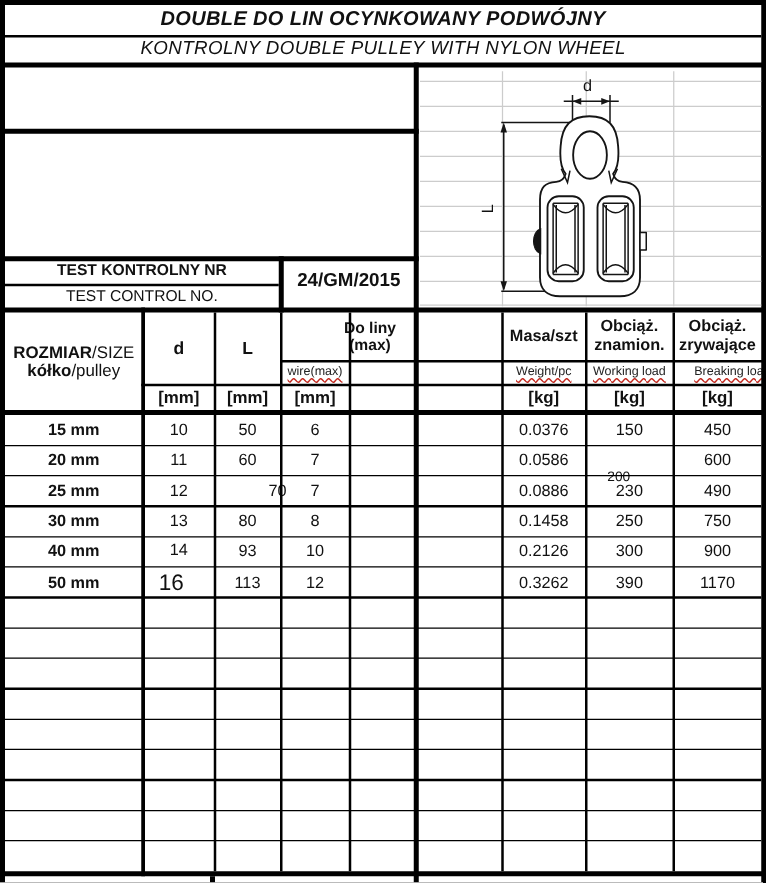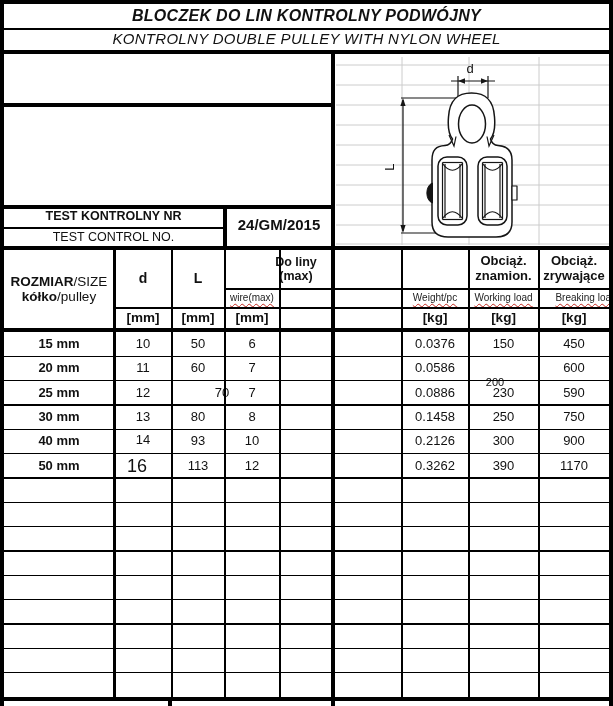--- a/index.html
+++ b/index.html
@@ -19,21 +19,21 @@
        text-decoration-color:#c2281e;text-decoration-thickness:1px;
        text-underline-offset:2px;}
   .col{flex-direction:column;}
   svg text{font-family:"Liberation Sans","DejaVu Sans",sans-serif;}
 </style>
 </head>
 <body>
 
 <div class="sheet">
 
-  <div class="c b it" style="left:4px;top:4px;width:605px;height:24px;font-size:16px;letter-spacing:.3px;">BLOCZEK DO LIN  KONTROLNY PODWÓJNY</div>
+  <div class="c b it" style="left:4px;top:4px;width:605px;height:24px;font-size:16px;letter-spacing:.3px;">DOUBLE DO LIN  OCYNKOWANY PODWÓJNY</div>
   <div class="c it" style="left:4px;top:28px;width:605px;height:22px;font-size:15px;letter-spacing:.3px;">KONTROLNY DOUBLE PULLEY WITH NYLON WHEEL</div>
 
   <div style="position:absolute;left:4px;top:54px;width:327px;height:49px;"></div>
   <div style="position:absolute;left:4px;top:107px;width:327px;height:98px;"></div>
 
   <div class="c b" style="left:4px;top:205px;width:219px;height:22px;font-size:12.5px;">TEST KONTROLNY NR</div>
   <div class="c" style="left:4px;top:227px;width:219px;height:19px;font-size:12.5px;">TEST CONTROL NO.</div>
   <div class="c b" style="left:227px;top:205px;width:104px;height:41px;font-size:15px;">24/GM/2015</div>
 
   <div class="c col" style="left:4px;top:250px;width:110px;height:78px;font-size:13.5px;">
@@ -42,20 +42,21 @@
   </div>
   <div class="c b" style="left:114px;top:250px;width:58px;height:57px;font-size:14px;">d</div>
   <div class="c b" style="left:171px;top:250px;width:54px;height:57px;font-size:14px;">L</div>
   <div class="c b pre" style="left:224px;top:250px;width:56px;height:38px;font-size:12.5px;padding-left:44px;">Do liny
 (max)</div>
   <div class="c sub" style="left:224px;top:288px;width:56px;height:19px;">wire(max)</div>
   <div class="c b" style="left:114px;top:307px;width:58px;height:21px;font-size:13.5px;">[mm]</div>
   <div class="c b" style="left:171px;top:307px;width:54px;height:21px;font-size:13.5px;">[mm]</div>
   <div class="c b" style="left:224px;top:307px;width:56px;height:21px;font-size:13.5px;">[mm]</div>
 
+  <div class="c b" style="left:401px;top:250px;width:68px;height:38px;font-size:13px;">Masa/szt</div>
   <div class="c sub" style="left:401px;top:288px;width:68px;height:19px;">Weight/pc</div>
   <div class="c b" style="left:401px;top:307px;width:68px;height:21px;font-size:13.5px;">[kg]</div>
 
   <div class="c b pre" style="left:468px;top:250px;width:71px;height:38px;font-size:13px;">Obciąż.
 znamion.</div>
   <div class="c sub" style="left:468px;top:288px;width:71px;height:19px;">Working load</div>
   <div class="c b" style="left:468px;top:307px;width:71px;height:21px;font-size:13.5px;">[kg]</div>
 
   <div class="c b pre" style="left:538px;top:250px;width:72px;height:38px;font-size:13px;">Obciąż.
 zrywające</div>
@@ -76,21 +77,21 @@
       <div class="c" style="left: 224px; top: 356.333px; width: 56px; height: 24.3333px; font-size: 13px;">7</div>
       <div class="c" style="left: 401px; top: 356.333px; width: 68px; height: 24.3333px; font-size: 13px;">0.0586</div>
       <div class="c" style="left: 468px; top: 356.333px; width: 54px; height: 24.3333px; font-size: 11px; margin-top: 14px;">200</div>
       <div class="c" style="left: 538px; top: 356.333px; width: 72px; height: 24.3333px; font-size: 13px;">600</div>
       <div class="c b" style="left: 4px; top: 380.667px; width: 110px; height: 24.3333px; font-size: 13px;">25 mm</div>
       <div class="c" style="left: 114px; top: 380.667px; width: 58px; height: 24.3333px; font-size: 13px;">12</div>
       <div class="c" style="left: 171px; top: 380.667px; width: 54px; height: 24.3333px; font-size: 13px; padding-left: 24px;">70</div>
       <div class="c" style="left: 224px; top: 380.667px; width: 56px; height: 24.3333px; font-size: 13px;">7</div>
       <div class="c" style="left: 401px; top: 380.667px; width: 68px; height: 24.3333px; font-size: 13px;">0.0886</div>
       <div class="c" style="left: 468px; top: 380.667px; width: 71px; height: 24.3333px; font-size: 13px;">230</div>
-      <div class="c" style="left: 538px; top: 380.667px; width: 72px; height: 24.3333px; font-size: 13px;">590</div>
+      <div class="c" style="left: 538px; top: 380.667px; width: 72px; height: 24.3333px; font-size: 13px;">490</div>
       <div class="c b" style="left: 4px; top: 405px; width: 110px; height: 24.3333px; font-size: 13px;">30 mm</div>
       <div class="c" style="left: 114px; top: 405px; width: 58px; height: 24.3333px; font-size: 13px;">13</div>
       <div class="c" style="left: 171px; top: 405px; width: 54px; height: 24.3333px; font-size: 13px;">80</div>
       <div class="c" style="left: 224px; top: 405px; width: 56px; height: 24.3333px; font-size: 13px;">8</div>
       <div class="c" style="left: 401px; top: 405px; width: 68px; height: 24.3333px; font-size: 13px;">0.1458</div>
       <div class="c" style="left: 468px; top: 405px; width: 71px; height: 24.3333px; font-size: 13px;">250</div>
       <div class="c" style="left: 538px; top: 405px; width: 72px; height: 24.3333px; font-size: 13px;">750</div>
       <div class="c b" style="left: 4px; top: 429.333px; width: 110px; height: 24.3333px; font-size: 13px;">40 mm</div>
       <div class="c" style="left: 114px; top: 429.333px; width: 58px; height: 21px; font-size: 13px;">14</div>
       <div class="c" style="left: 171px; top: 429.333px; width: 54px; height: 24.3333px; font-size: 13px;">93</div>

